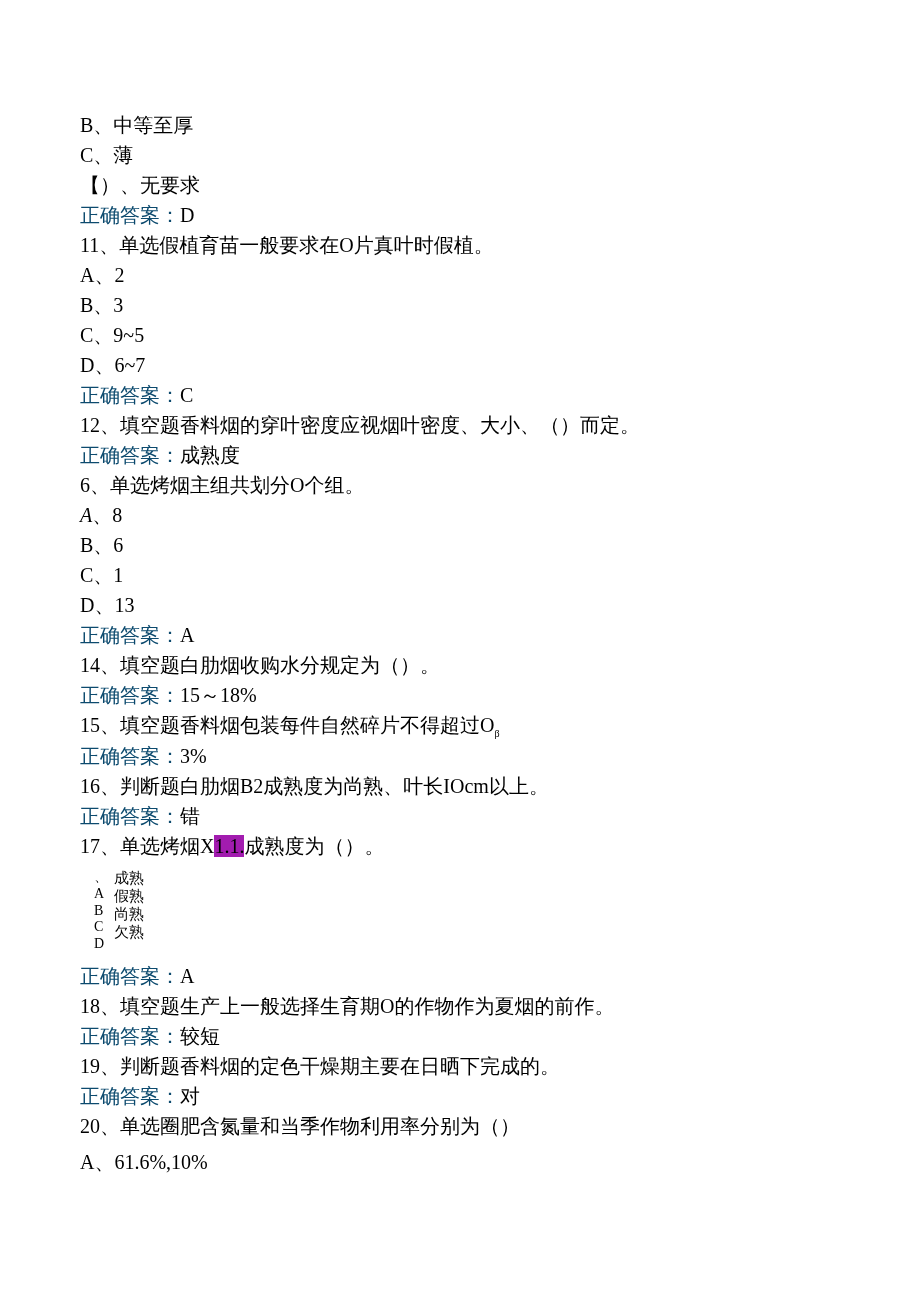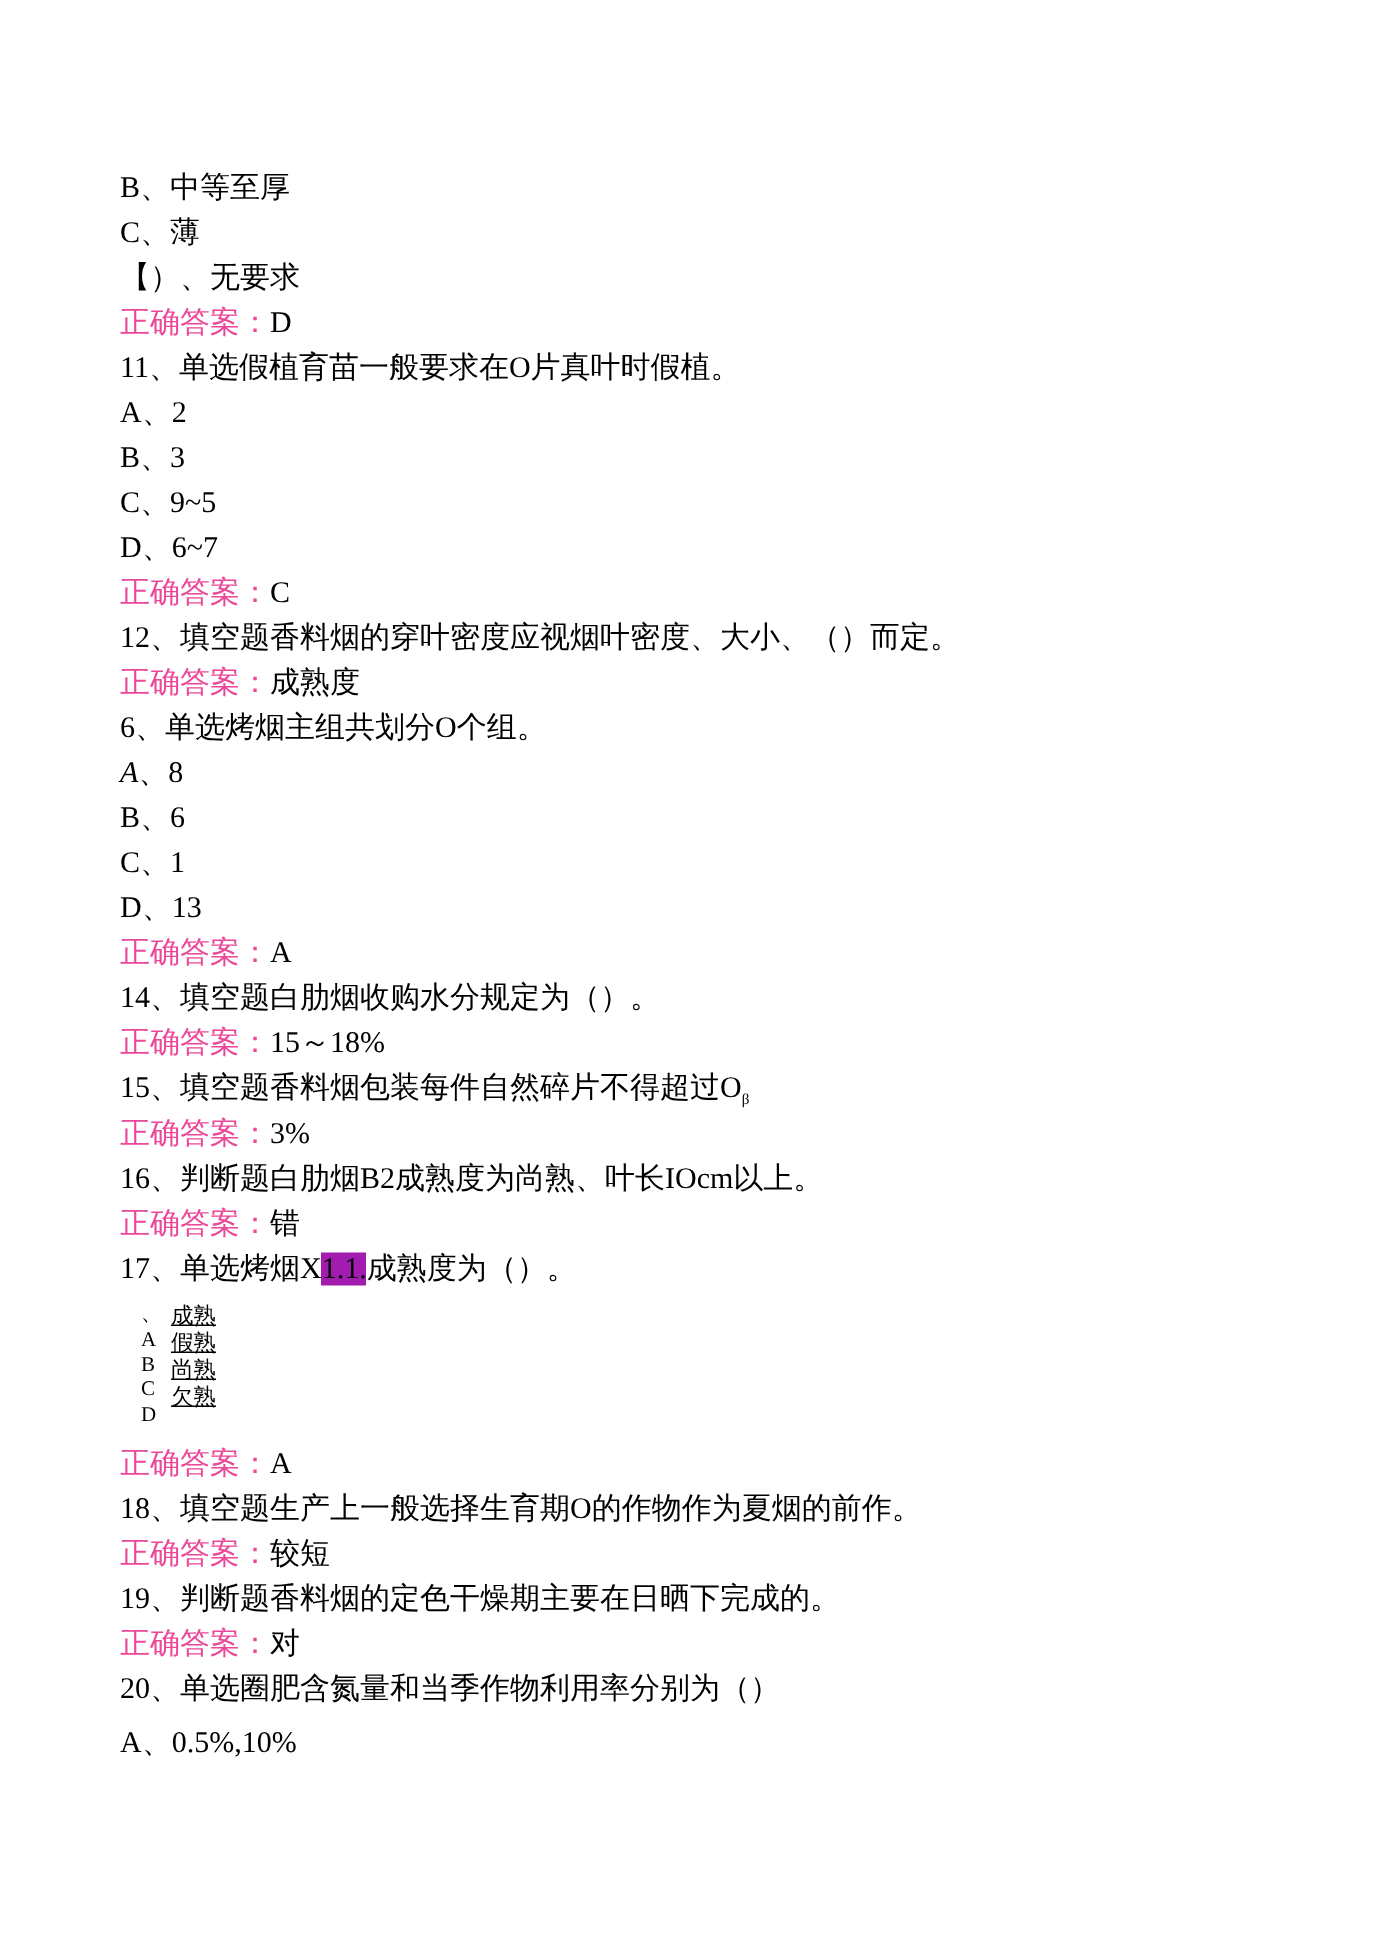--- a/index.html
+++ b/index.html
@@ -13,21 +13,21 @@
       font-family: "SimSun", "宋体", serif;
       font-size: 20px;
       line-height: 1.5;
       color: #000000;
       padding: 110px 80px 60px 80px;
     }
     .line {
       margin-bottom: 0;
     }
     .answer-label {
-      color: #ec4899;
+      color: #0c4a6e;
     }
     .highlight {
       background-color: #a21caf;
     }
     .sub-text {
       font-size: 10px;
       vertical-align: sub;
     }
     .option-block {
       display: flex;
@@ -44,21 +44,20 @@
       letter-spacing: 0;
     }
     .option-labels span {
       display: block;
     }
     .option-values {
       display: flex;
       flex-direction: column;
       font-size: 15px;
       line-height: 1.2;
-      text-decoration: underline;
     }
     .option-values span {
       display: block;
     }
     .spaced {
       margin-top: 6px;
     }
     .q20-options .line {
       margin-bottom: 14px;
     }
@@ -122,14 +121,14 @@
 
 <div class="line">18、填空题生产上一般选择生育期O的作物作为夏烟的前作。</div>
 <div class="line"><span class="answer-label">正确答案：</span><span>较短</span></div>
 
 <div class="line">19、判断题香料烟的定色干燥期主要在日晒下完成的。</div>
 <div class="line"><span class="answer-label">正确答案：</span><span>对</span></div>
 
 <div class="line">20、单选圈肥含氮量和当季作物利用率分别为（）</div>
 
 <div class="q20-options spaced">
-  <div class="line">A、0.5%,10%</div>
+  <div class="line">A、61.6%,10%</div>
 </div>
 
 </body></html>

